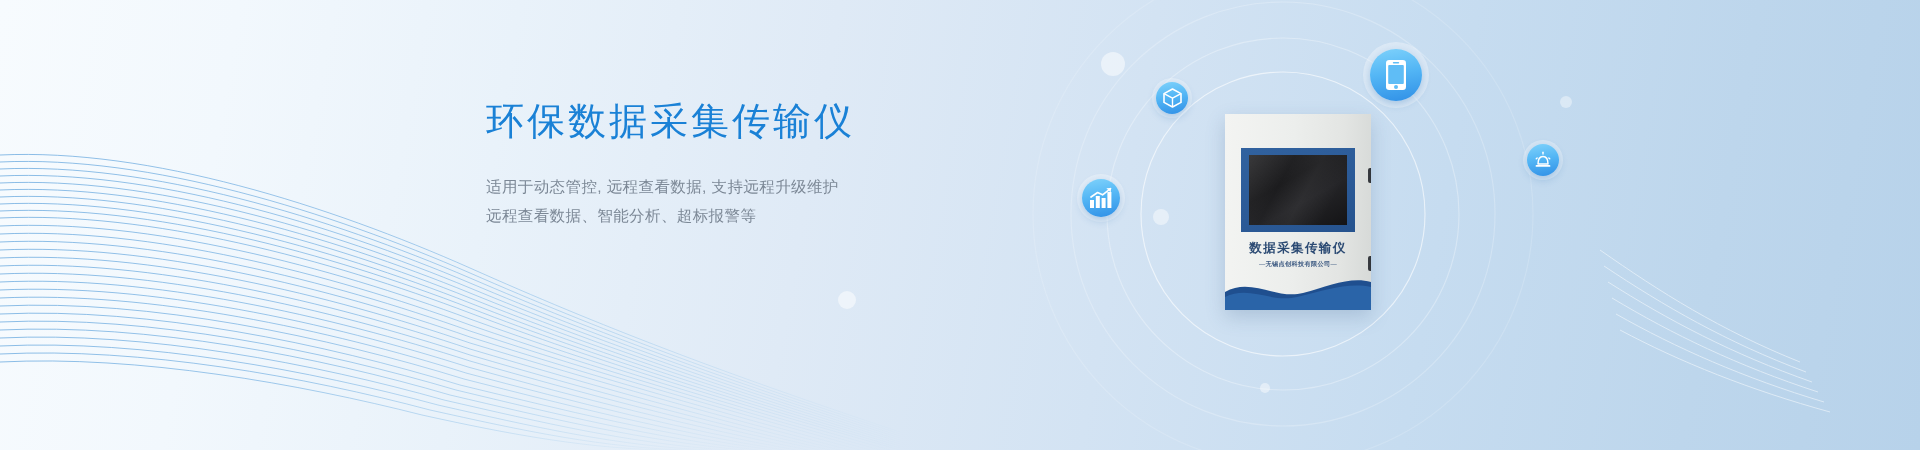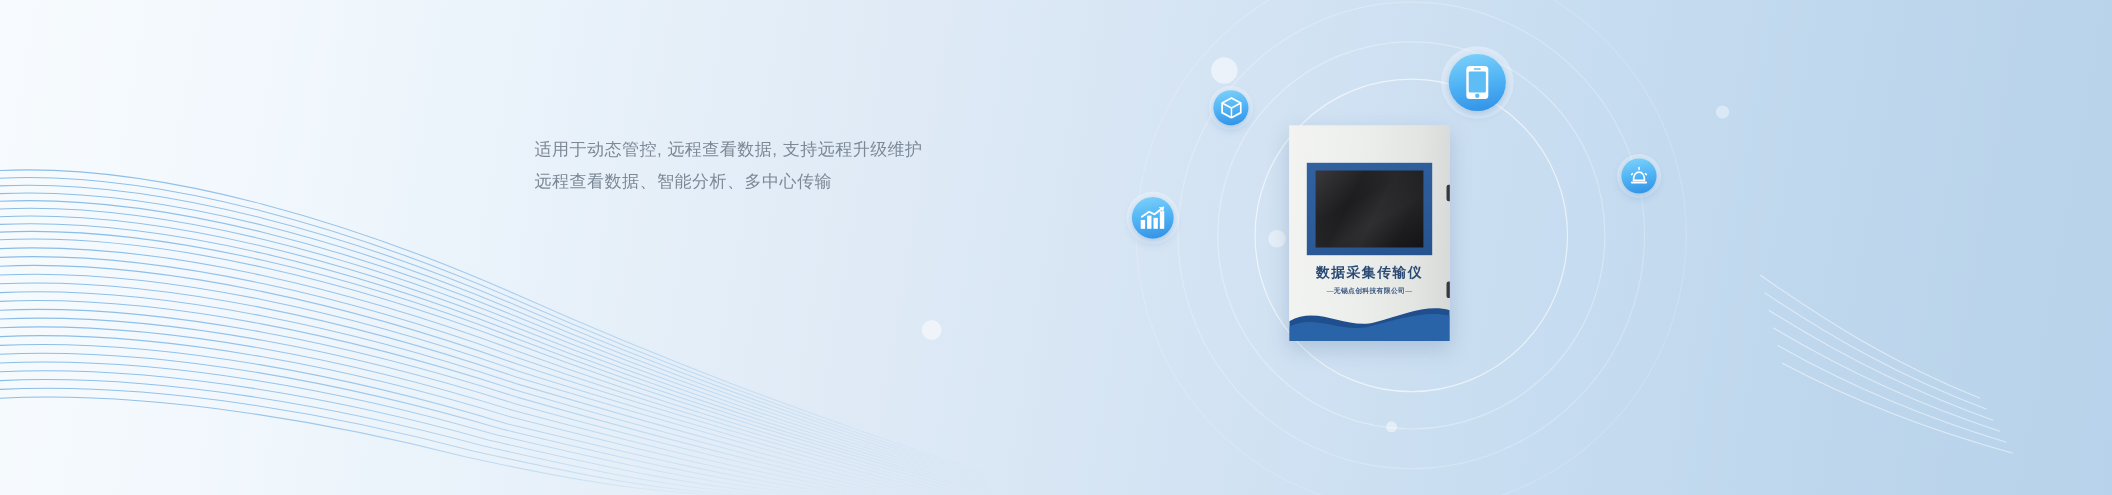--- a/index.html
+++ b/index.html
@@ -34,21 +34,21 @@
     font-size:38px;line-height:50px;letter-spacing:3px;
     color:#1a81d6;font-weight:400;margin:0;white-space:nowrap;
   }
   #hero-subtitle{margin:26px 0 0 0;padding:0;list-style:none;}
   #hero-subtitle li{
     font-size:15.5px;line-height:29px;letter-spacing:.4px;
     color:#7c8896;font-weight:400;white-space:nowrap;
   }
 
   
-  #product-scene{position:absolute;left:992px;top:0;width:620px;height:450px;}
+  #product-scene{position:absolute;left:1045px;top:0;width:620px;height:450px;}
 
   
   #device{
     position:absolute;left:180px;top:114px;width:146px;height:196px;
     background:linear-gradient(92deg,#f3f4f2 0%,#eceeec 46%,#e3e5e3 78%,#d6d9d7 100%);
     box-shadow:0 7px 18px rgba(60,90,130,.22);
     overflow:hidden;
   }
   #device-screen-bezel{
     position:absolute;left:16px;top:34px;width:114px;height:84px;
@@ -172,23 +172,24 @@
     </svg>
   </div>
 
   <div class="soft-circle sc1"></div>
   <div class="soft-circle sc2"></div>
   <div class="soft-circle sc3"></div>
   <div class="soft-circle sc4"></div>
   <div class="soft-circle sc5"></div>
 
   <div id="text-block">
+    <h1 id="hero-title">环保数据采集传输仪</h1>
     <ul id="hero-subtitle">
       <li>适用于动态管控, 远程查看数据, 支持远程升级维护</li>
-      <li>远程查看数据、智能分析、多中心传输</li>
+      <li>远程查看数据、智能分析、超标报警等</li>
     </ul>
   </div>
 
   <div id="product-scene">
 
     <div id="device">
       <div id="device-screen-bezel">
         <div id="device-screen"></div>
       </div>
       <div id="device-brand">数据采集传输仪</div>

